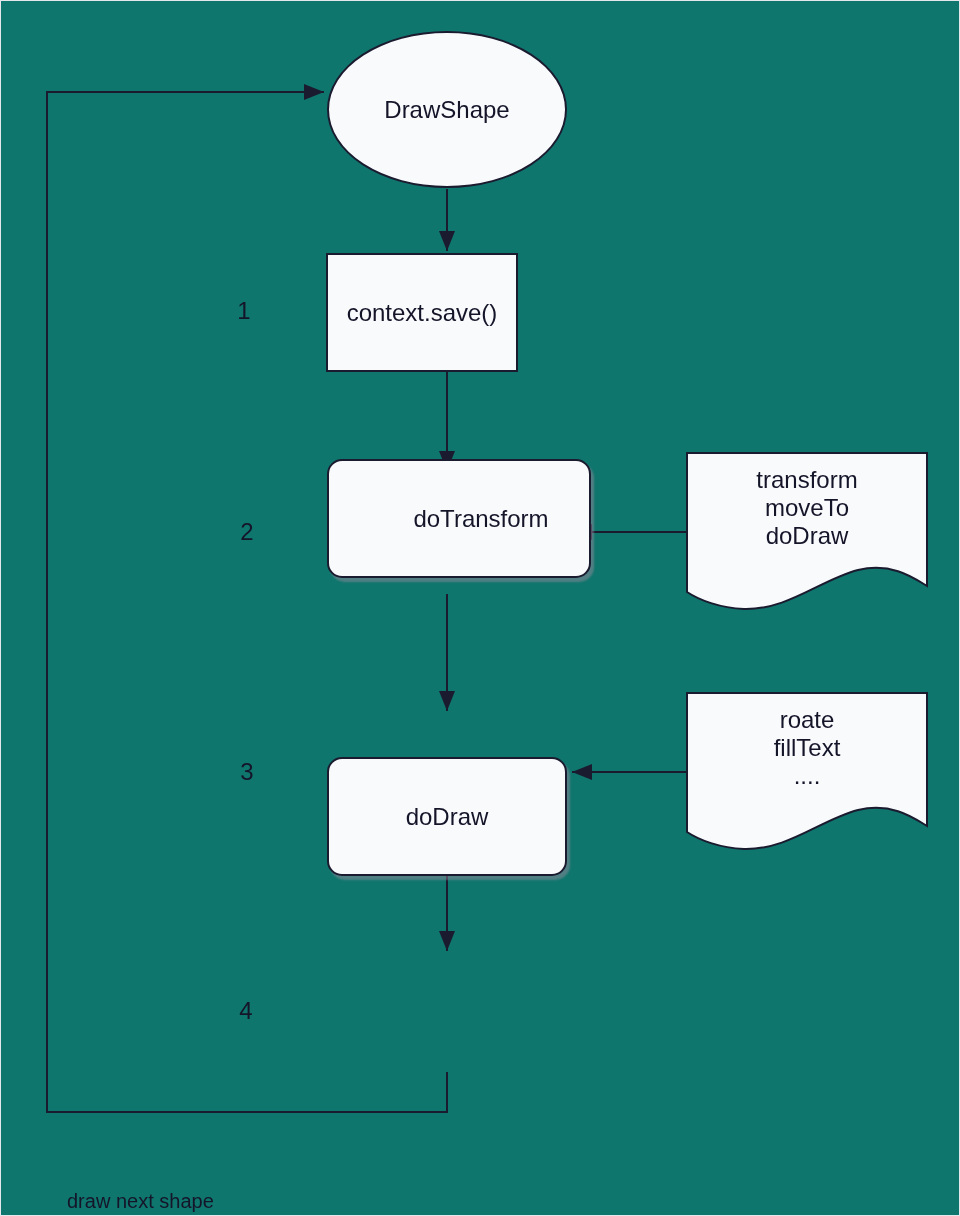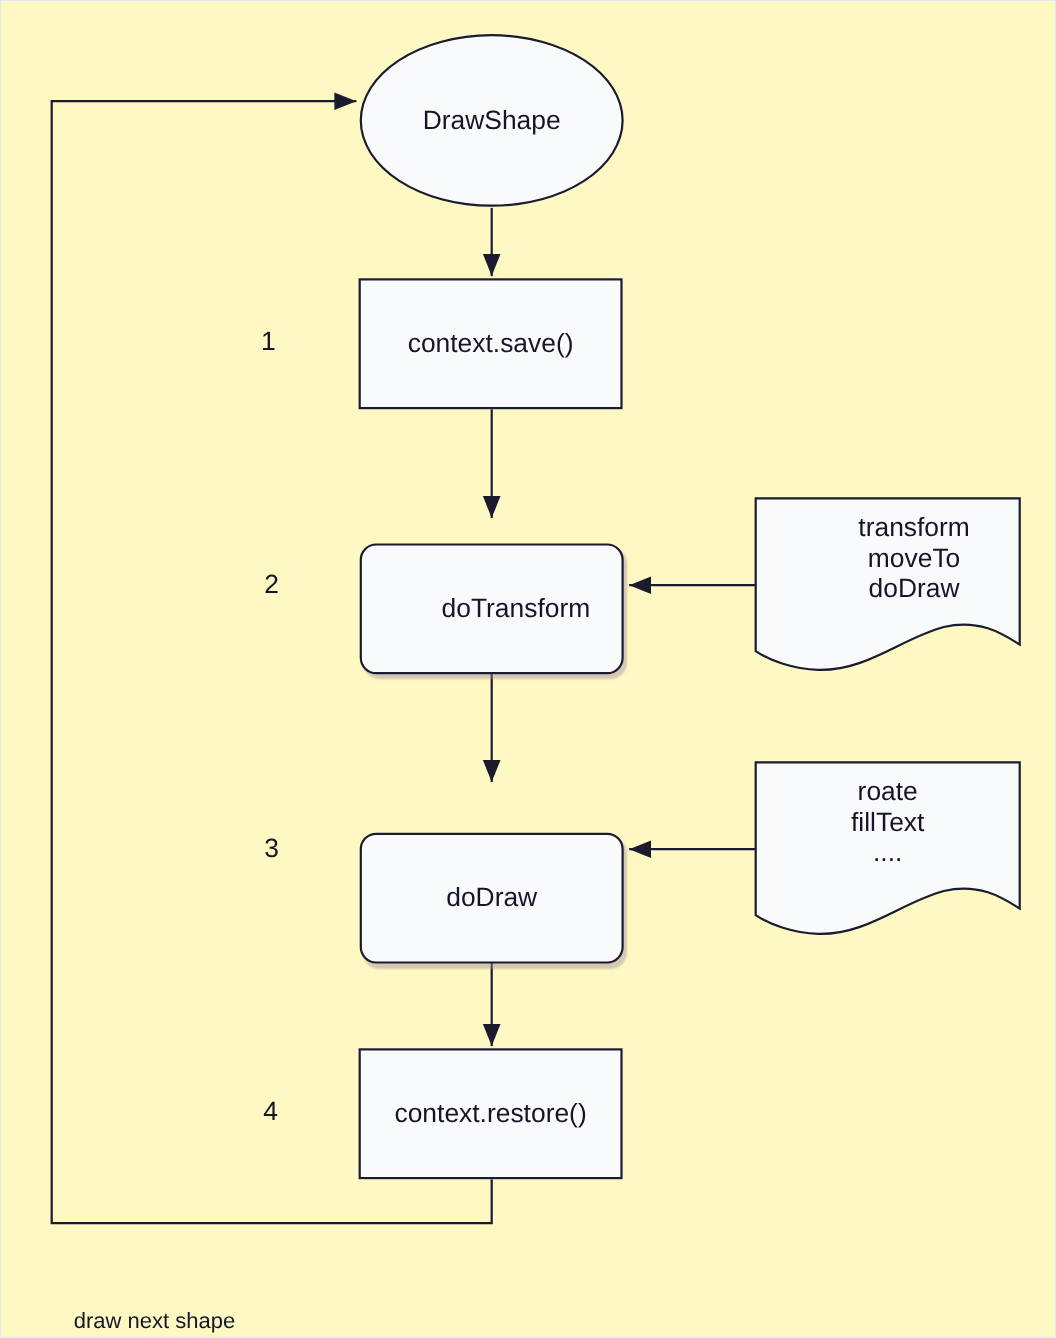--- a/index.html
+++ b/index.html
@@ -1,63 +1,63 @@
 <!DOCTYPE html>
 <html><head>
 <meta charset="utf-8">
 <style>
   html,body{margin:0;padding:0;background:#eef0f3;}
   .canvas{
     position:relative;
     width:960px;height:1216px;
-    background:#fef9c3;
+    background:#0f766e;
     box-shadow:inset 0 0 0 1px #e4e7ec;
     font-family:"Liberation Sans", sans-serif;
     color:#15152a;
     overflow:hidden;
   }
   svg.layer{position:absolute;left:0;top:0;width:960px;height:1216px;z-index:1;}
   .node{
     position:absolute;
     display:flex;align-items:center;justify-content:center;
     background:#f9fafc;
     border:2px solid #1b1b30;
     box-sizing:border-box;
     font-size:24px;
     z-index:2;
     text-align:center;
   }
   .ellipse{
     left:327px;top:31px;width:240px;height:157px;
     border-radius:50%;
   }
-  .rect1{left:326px;top:253px;width:240px;height:119px;}
+  .rect1{left:326px;top:253px;width:192px;height:119px;}
   .rect4{left:326px;top:953px;width:240px;height:119px;}
   .rounded{
     border-radius:15px;
     box-shadow:3px 4px 2px rgba(165,140,160,0.45);
   }
-  .rbox2{left:327px;top:494px;width:240px;height:119px;padding-left:44px;}
+  .rbox2{left:327px;top:459px;width:264px;height:119px;padding-left:44px;}
   .rbox3{left:327px;top:713px;width:240px;height:119px;margin-top:44px;}
   .stepnum{
     position:absolute;width:40px;height:30px;
     display:flex;align-items:center;justify-content:center;
     font-size:24px;z-index:2;
   }
   .num1{left:224px;top:296px;}
   .num2{left:227px;top:517px;}
   .num3{left:227px;top:757px;}
   .num4{left:226px;top:996px;}
   .note-text{
     position:absolute;width:242px;
     display:flex;flex-direction:column;align-items:center;
     font-size:24px;line-height:28px;
     z-index:2;text-align:center;
   }
-  .note1{left:686px;top:466px;padding-left:24px;}
+  .note1{left:686px;top:466px;}
   .note2{left:686px;top:706px;}
   .loop-label{
     position:absolute;left:67px;top:1190px;
     font-size:20px;z-index:2;
   }
 </style>
 </head>
 <body>
 
 <div class="canvas">
@@ -106,23 +106,20 @@
   <div class="node rounded rbox2">
     <span>doTransform</span>
   </div>
 
   <div class="stepnum num3">3</div>
   <div class="node rounded rbox3">
     <span>doDraw</span>
   </div>
 
   <div class="stepnum num4">4</div>
-  <div class="node rect4">
-    <span>context.restore()</span>
-  </div>
 
   <div class="note-text note1">
     <span>transform</span>
     <span>moveTo</span>
     <span>doDraw</span>
   </div>
   <div class="note-text note2">
     <span>roate</span>
     <span>fillText</span>
     <span>....</span>

